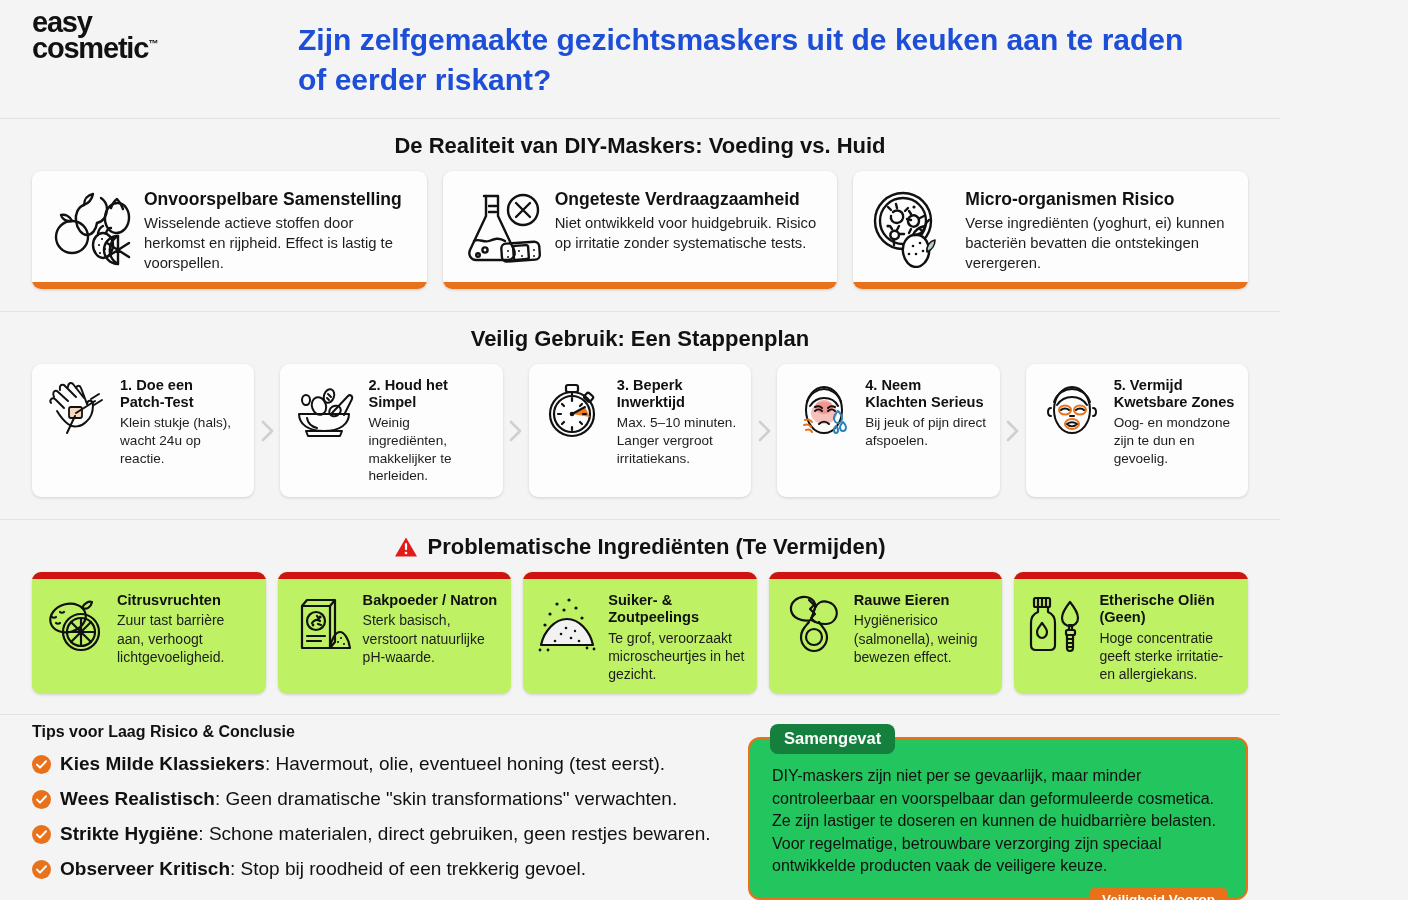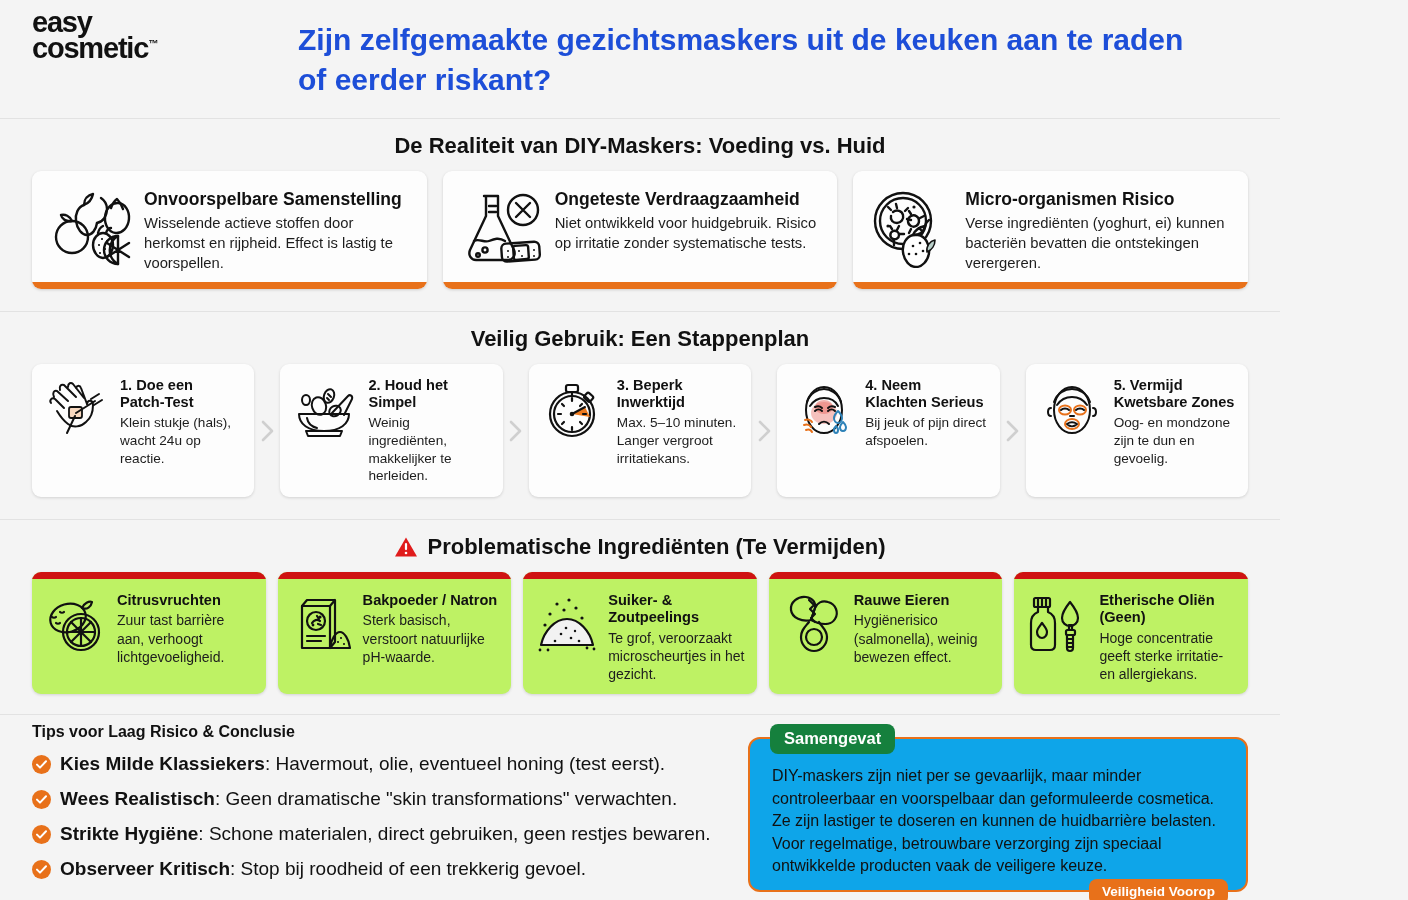--- a/index.html
+++ b/index.html
@@ -91,21 +91,21 @@
     flex: 0 0 19px; width: 19px; height: 19px; border-radius: 50%;
     background: #e8711a; display: flex; align-items: center; justify-content: center;
     margin-top: 2px;
   }
   .tip .txt { font-size: 19px; line-height: 1.2; }
   .tip .txt b { font-weight: 700; }
 
   .summary { position: relative; flex: 1; margin-top: 14px; }
   .sumbox {
     border: 2.5px solid #e8711a; border-radius: 12px;
-    background: #0ea5e9; padding: 26px 22px 12px;
+    background: #22c55e; padding: 26px 22px 20px;
   }
   .sumlabel {
     position: absolute; left: 22px; top: -13px;
     background: #15803d; color: #fff; font-weight: 700; font-size: 16.5px;
     padding: 5px 14px 6px; border-radius: 8px;
   }
   .sumtext { font-size: 16px; line-height: 1.41; color: #111; }
   .sumbadge {
     position: absolute; right: 20px; bottom: -13px;
     background: #e8711a; color: #fff; font-weight: 700; font-size: 13.5px;

